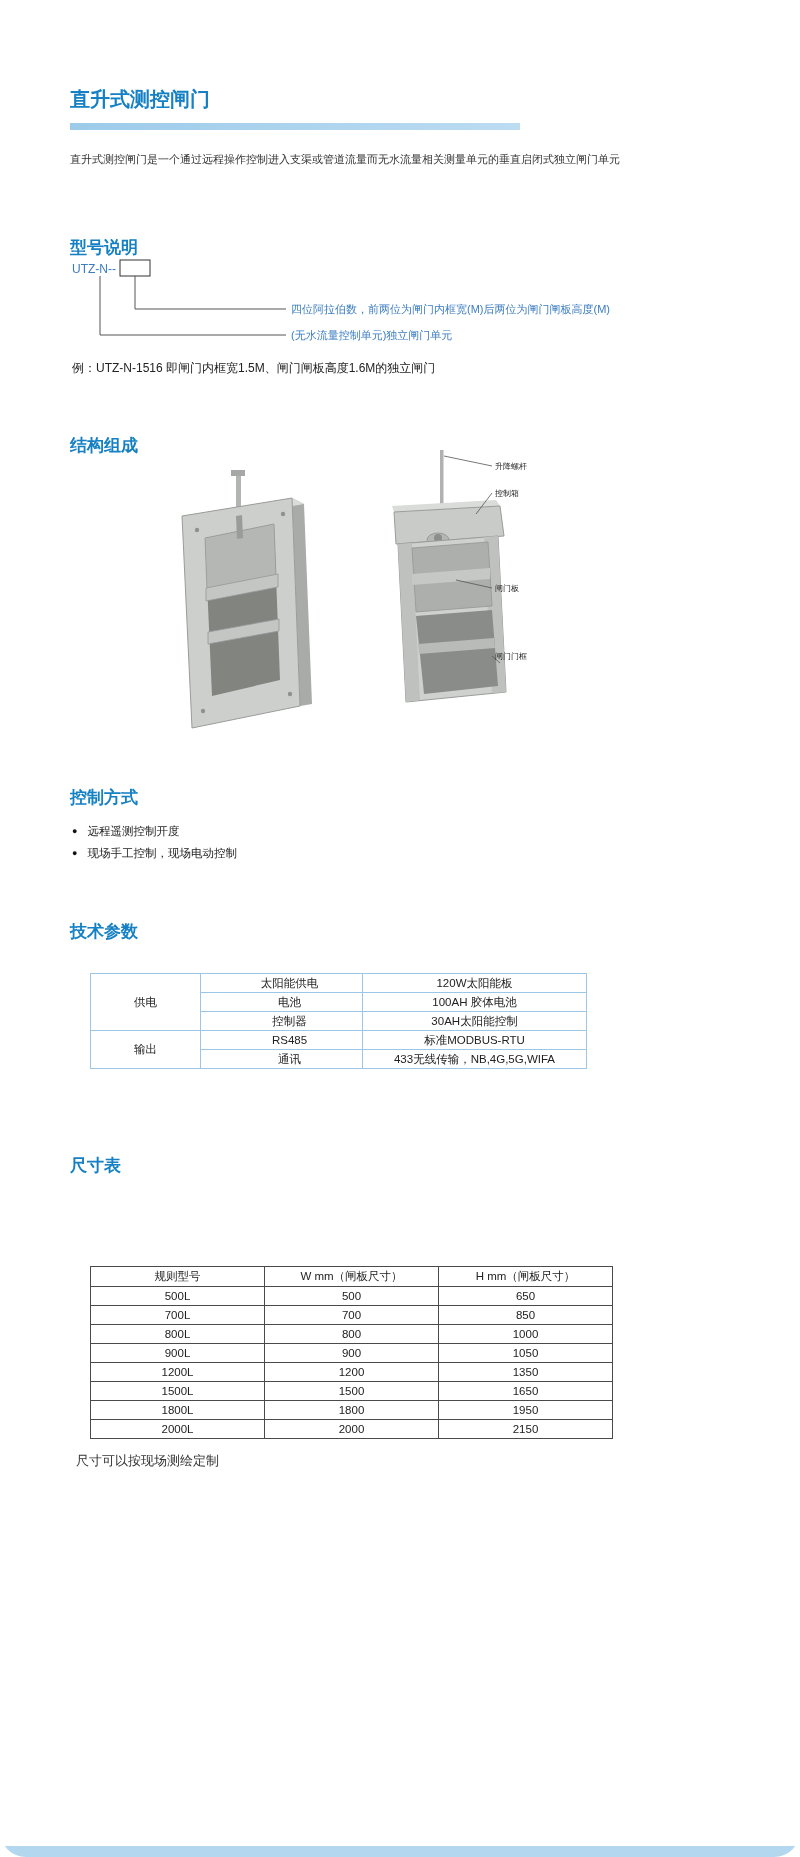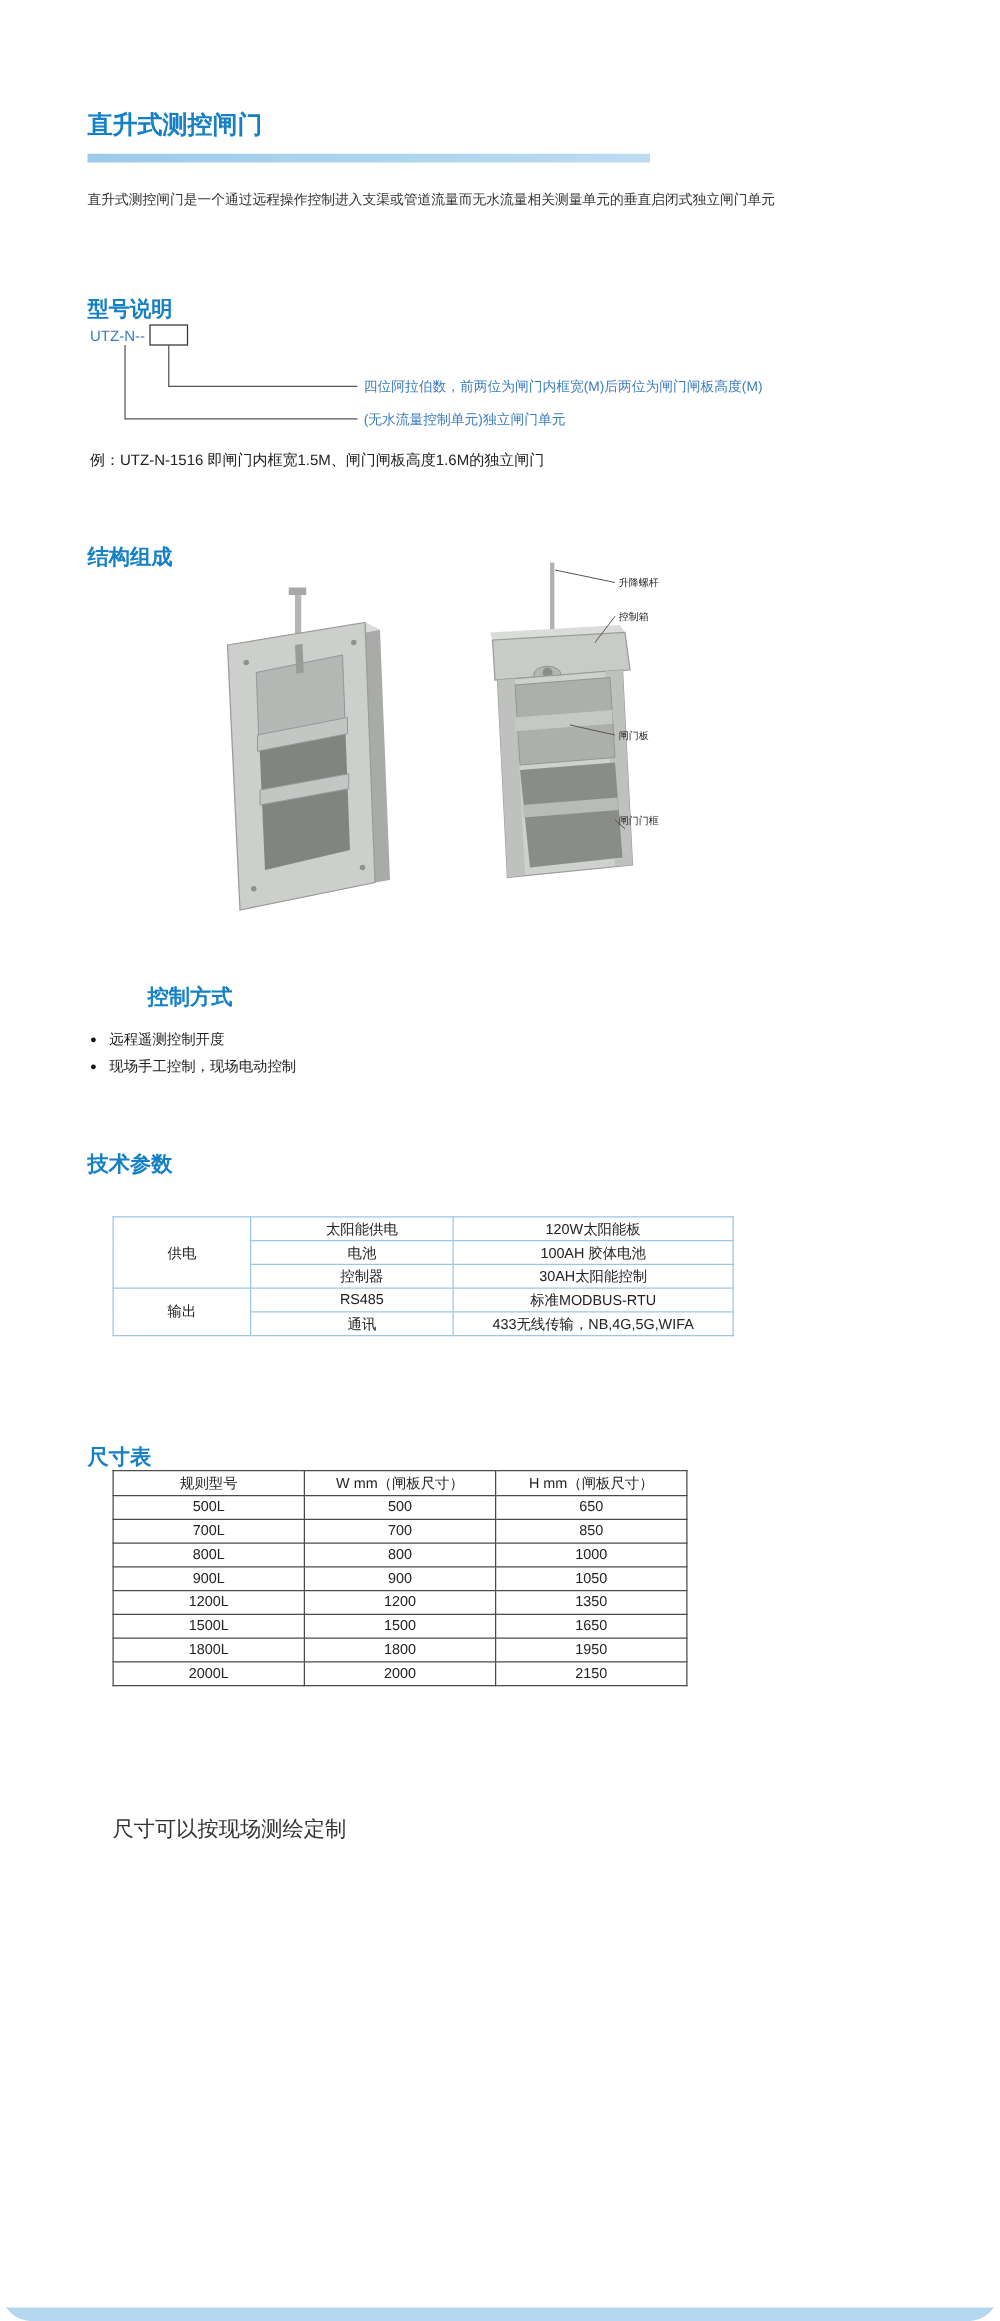--- a/index.html
+++ b/index.html
@@ -7,21 +7,21 @@
   body { font-family:"Liberation Sans","DejaVu Sans",sans-serif; color:#222; }
   .page { position:relative; width:800px; height:1857px; margin:0 auto; background:#ffffff; overflow:hidden;border-radius:26px; }
 
   .main-title { position:absolute; left:70px; top:86px; font-size:20px; font-weight:bold; color:var(--accent,#1580c3); white-space:nowrap; }
   .title-bar { position:absolute; left:70px; top:123px; width:450px; height:7px; background:linear-gradient(to right,#9ccbea,#bcdcf2); }
   .intro { position:absolute; left:70px; top:152px; width:710px; font-size:11px; color:#333; white-space:nowrap; }
 
   .sec-heading { position:absolute; left:70px; font-size:17px; font-weight:bold; color:var(--accent,#1580c3); white-space:nowrap; }
   .h-model { top:212px;margin-top:24px; }
   .h-structure { top:434px; }
-  .h-control { top:786px;margin-left:48px; }
+  .h-control { top:786px; }
   .h-tech { top:920px; }
   .h-size { top:1154px; }
 
   .model-svg { position:absolute; left:70px; top:252px; }
   .model-svg text { font-family:"Liberation Sans","DejaVu Sans",sans-serif; }
   .annot { fill:var(--annotation-blue,#3b7cc0); font-size:11px; }
   .prefix { fill:var(--annotation-blue,#3b7cc0); font-size:12px; }
   .example { position:absolute; left:72px; top:360px; font-size:12px; color:#222; white-space:nowrap; }
 
   .gate-left-svg { position:absolute; left:150px; top:468px; }
@@ -31,26 +31,26 @@
   .control-list { position:absolute; left:72px; top:820px; list-style:none; }
   .control-list li { display:flex; align-items:center; height:22px; font-size:11.5px; color:#222; }
   .bullet { font-size:9px; color:#111; margin-right:10px; }
 
   table { border-collapse:collapse; position:absolute; font-size:11.5px; }
   .tech-table { left:90px; top:973px; width:497px; border:1px solid var(--tech-table-border,#9cc6e6); }
   .tech-table td { border:1px solid var(--tech-table-border,#9cc6e6); text-align:center; height:19px; padding:0 4px; color:#222; }
   .tech-table .col-group { width:110px; }
   .tech-table .col-name { width:162px;padding-left:20px; }
 
-  .size-table { left:90px; top:1176px; width:460px; border:1px solid var(--size-table-border,#4a4a4a); }
+  .size-table { left:90px; top:1266px; width:523px; border:1px solid var(--size-table-border,#4a4a4a); }
   .size-table th, .size-table td { border:1px solid var(--size-table-border,#4a4a4a); text-align:center; height:19px; padding:0 4px; font-weight:normal; color:#222; }
   .size-table th { height:20px; }
   .size-table col { width:33.33%; }
 
-  .size-note { position:absolute; left:90px; top:1452px; font-size:17px; color:#333; white-space:nowrap; }
+  .size-note { position:absolute; left:76px; top:1452px; font-size:13px; color:#333; white-space:nowrap; }
 
   .bottom-bar { position:absolute; left:0; top:1846px; width:800px; height:11px; background:var(--bottom-bar,#b3d7ee); }
 </style>
 </head>
 <body>
 
 <div class="page">
 
   <h1 class="main-title">直升式测控闸门</h1>
   <div class="title-bar"></div>

